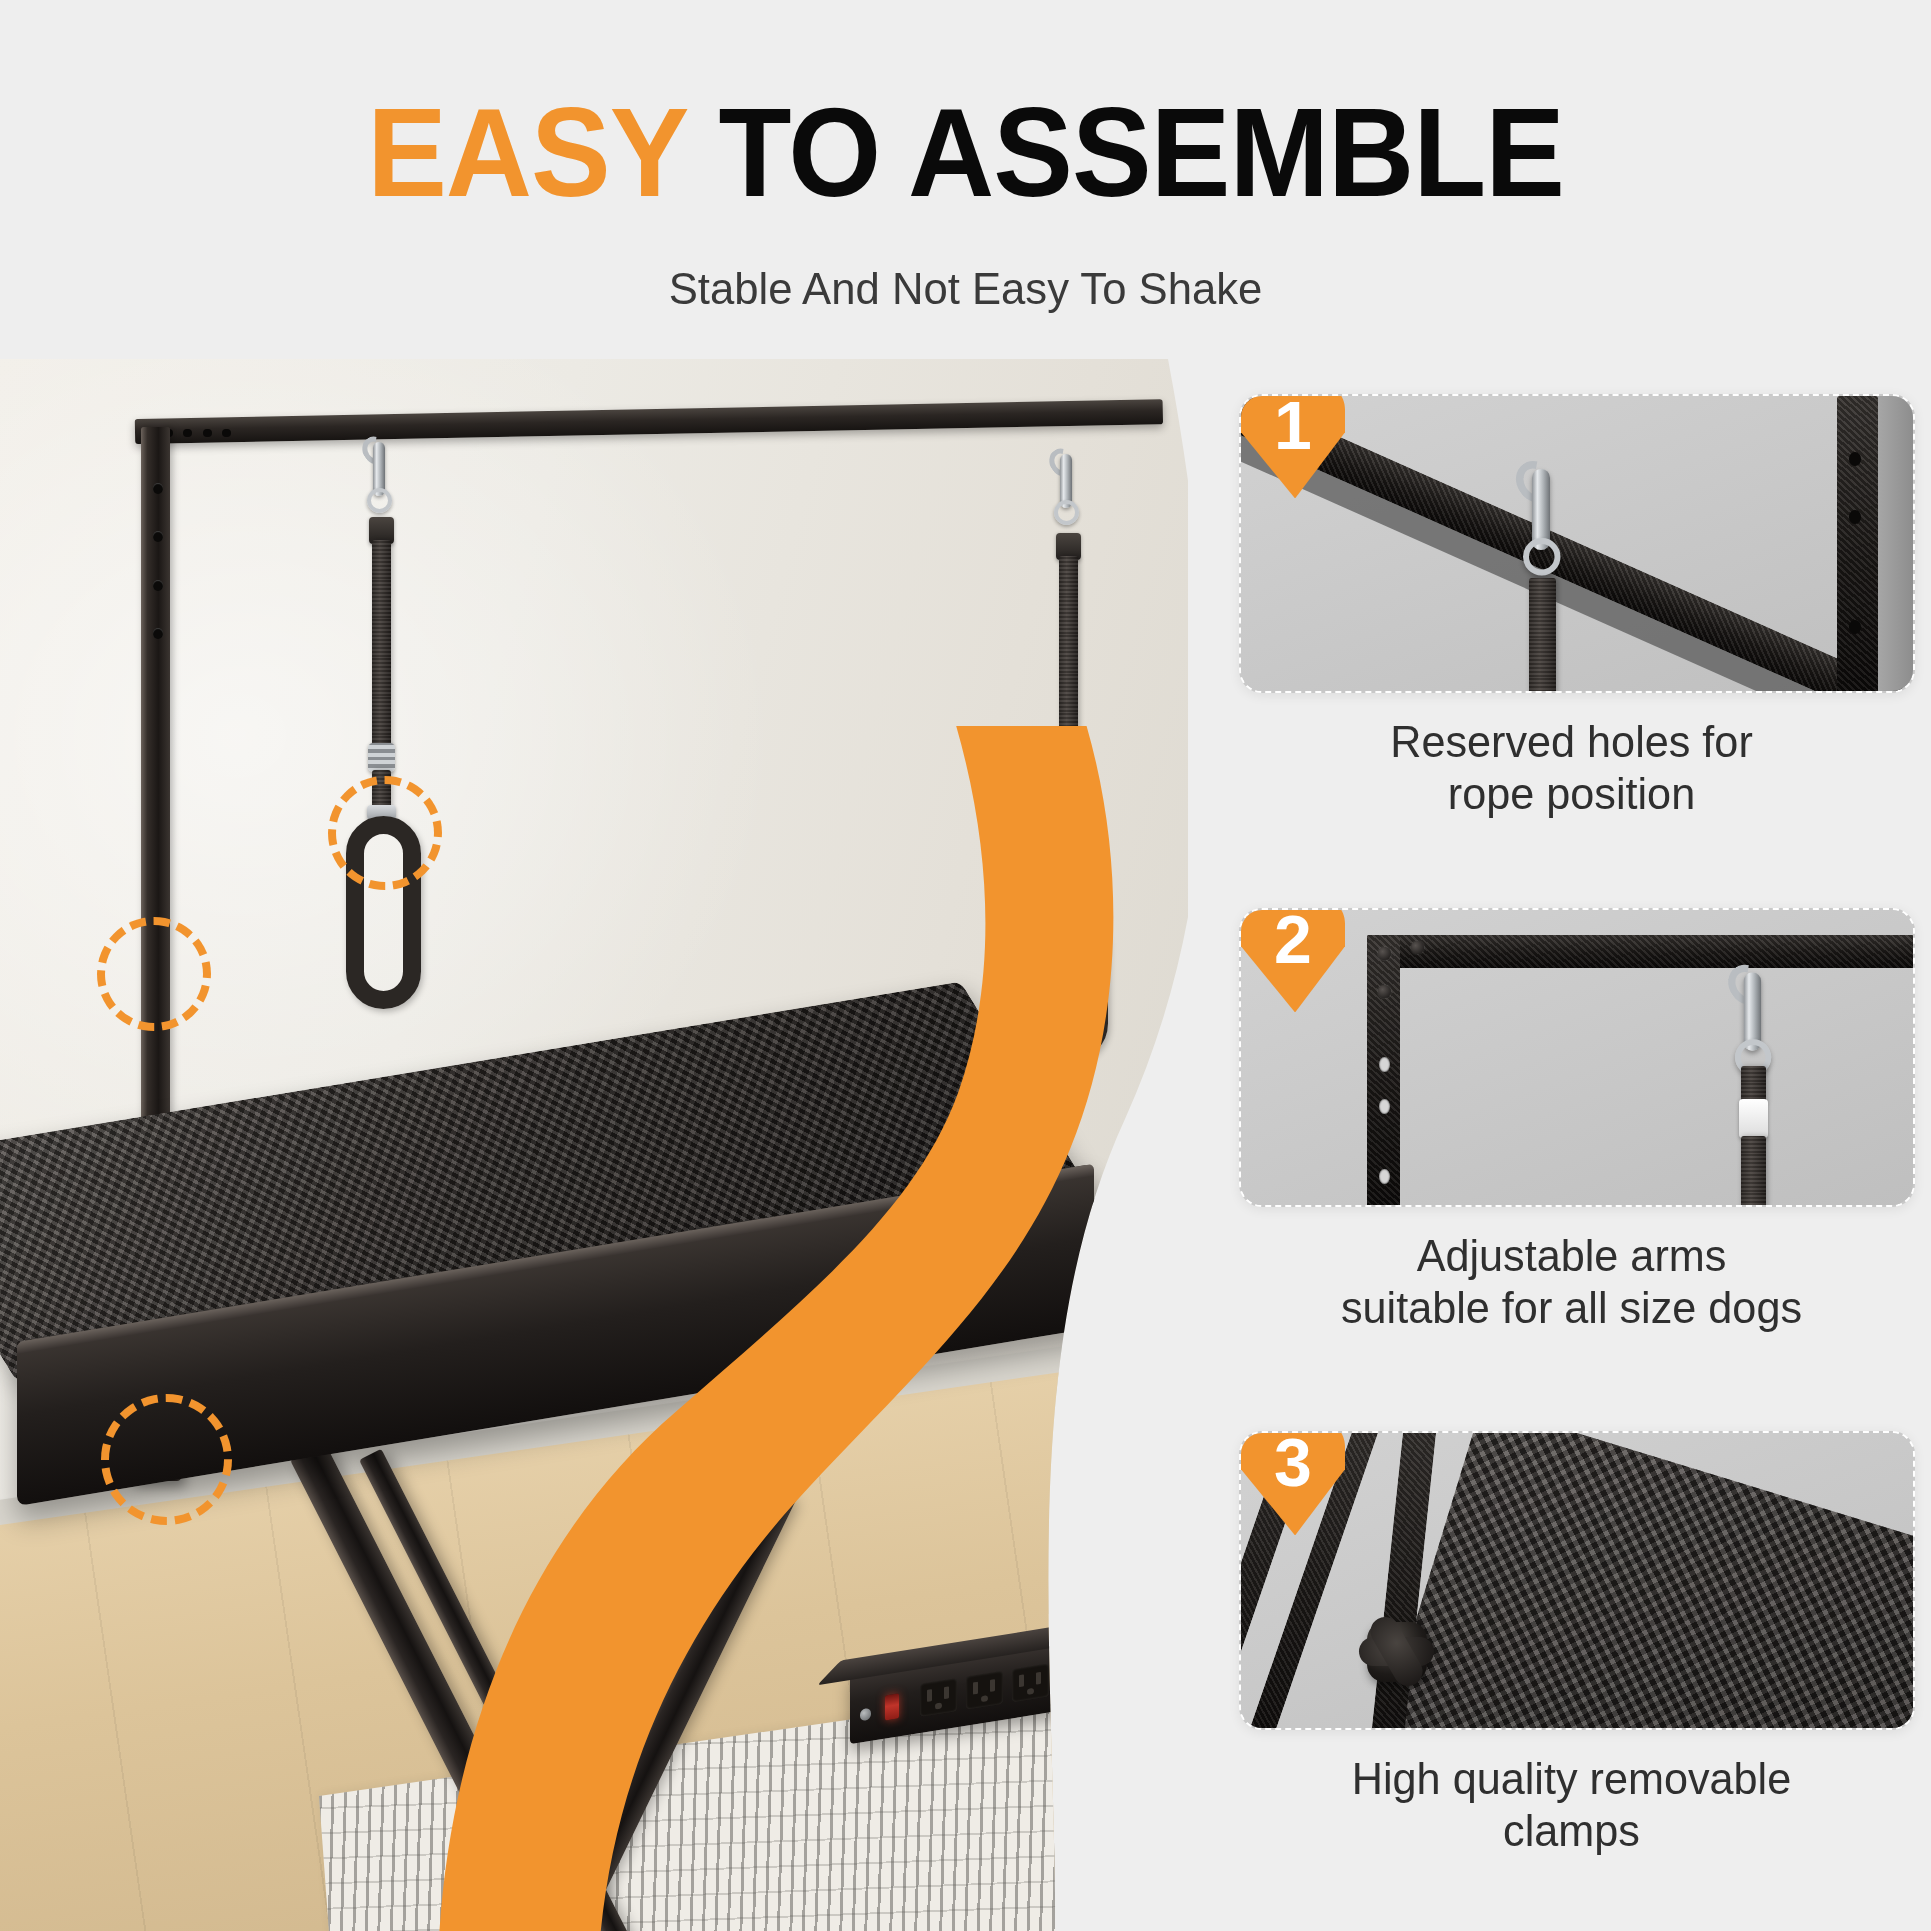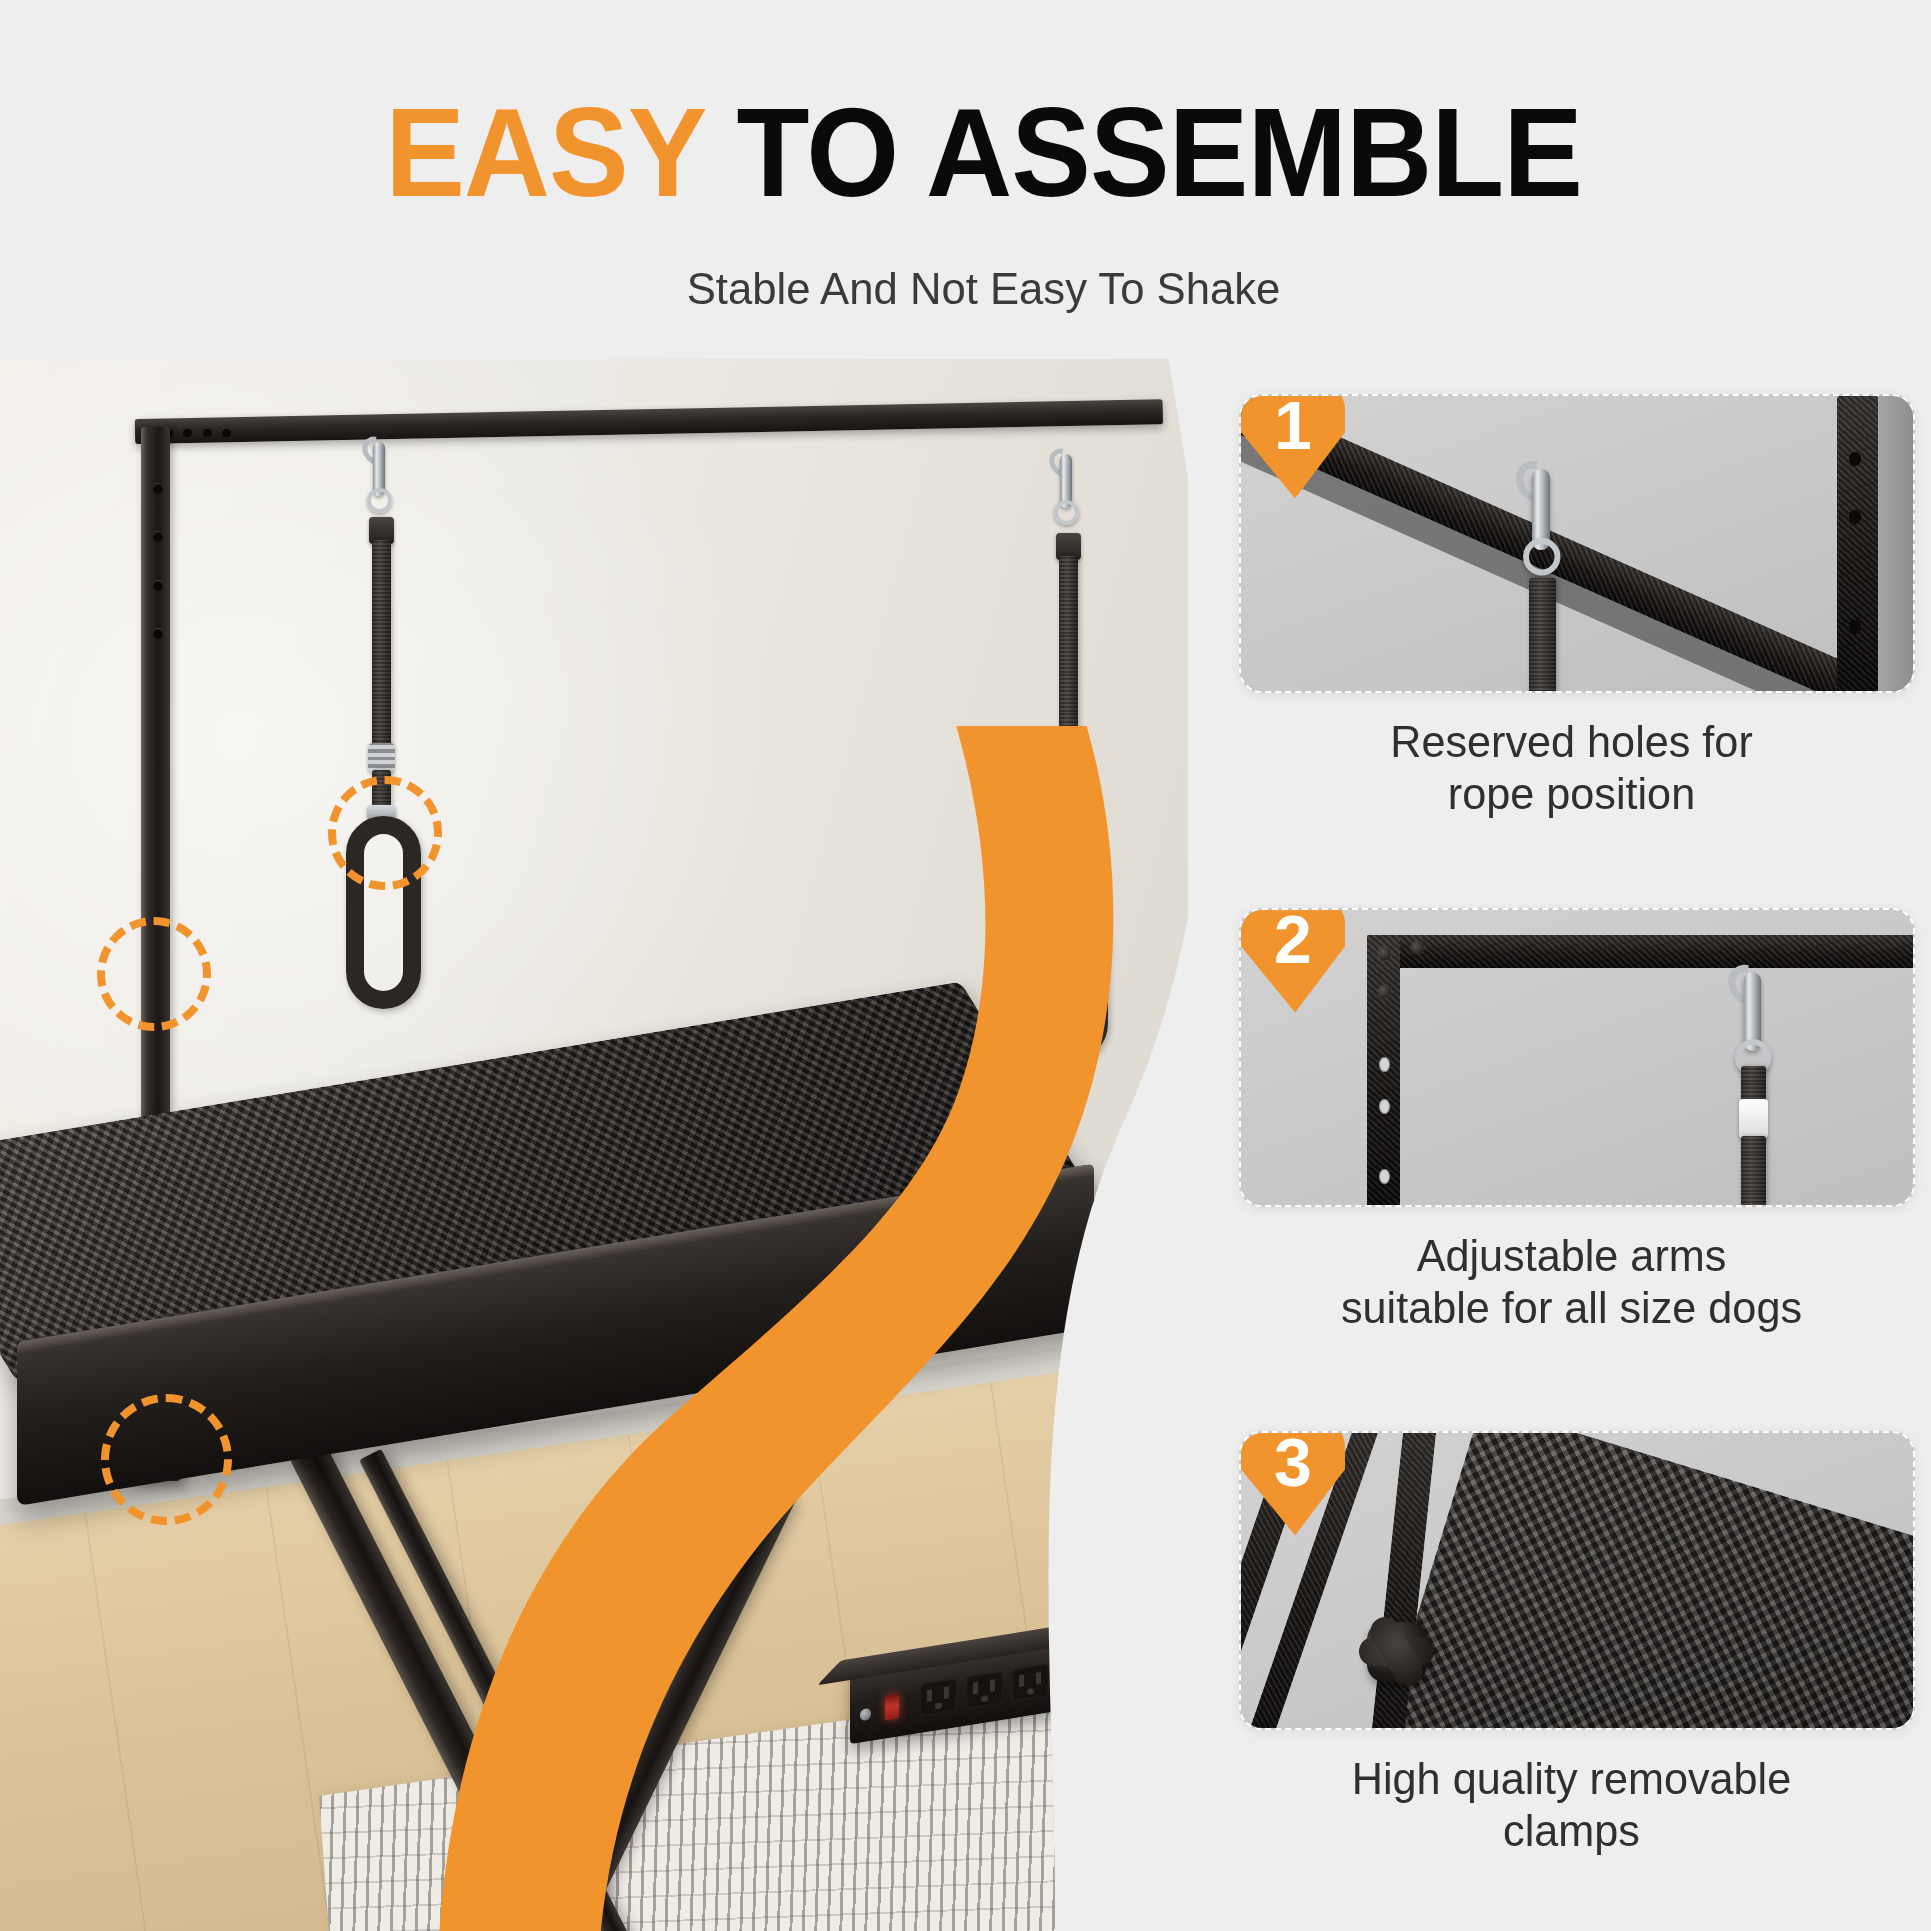--- a/index.html
+++ b/index.html
@@ -6,21 +6,21 @@
   html,body { width:1931px; height:1931px; }
   body {
     background:#eeeeee;
     font-family:"Liberation Sans", sans-serif;
     overflow:hidden;
     position:relative;
   }
 
   
   #header {
-    position:absolute; left:18px; top:0; width:1897px; height:359px;
+    position:absolute; left:0; top:0; width:1897px; height:359px;
     background:#eeeeee;
   }
   #title {
     position:absolute; left:0; top:89px; width:1931px;
     text-align:center;
     font-size:127px;
     font-weight:700;
     letter-spacing:-1px;
     line-height:1;
     white-space:nowrap;

